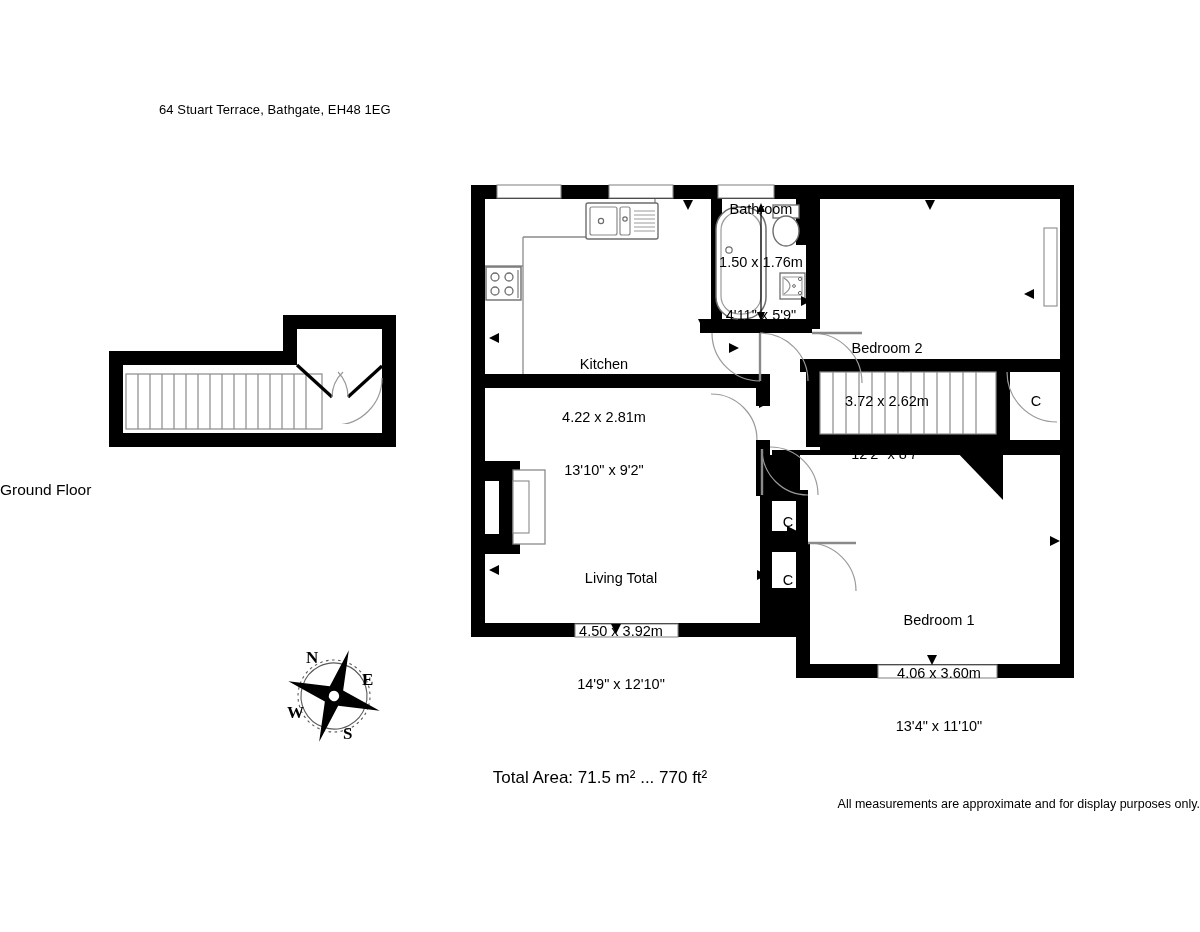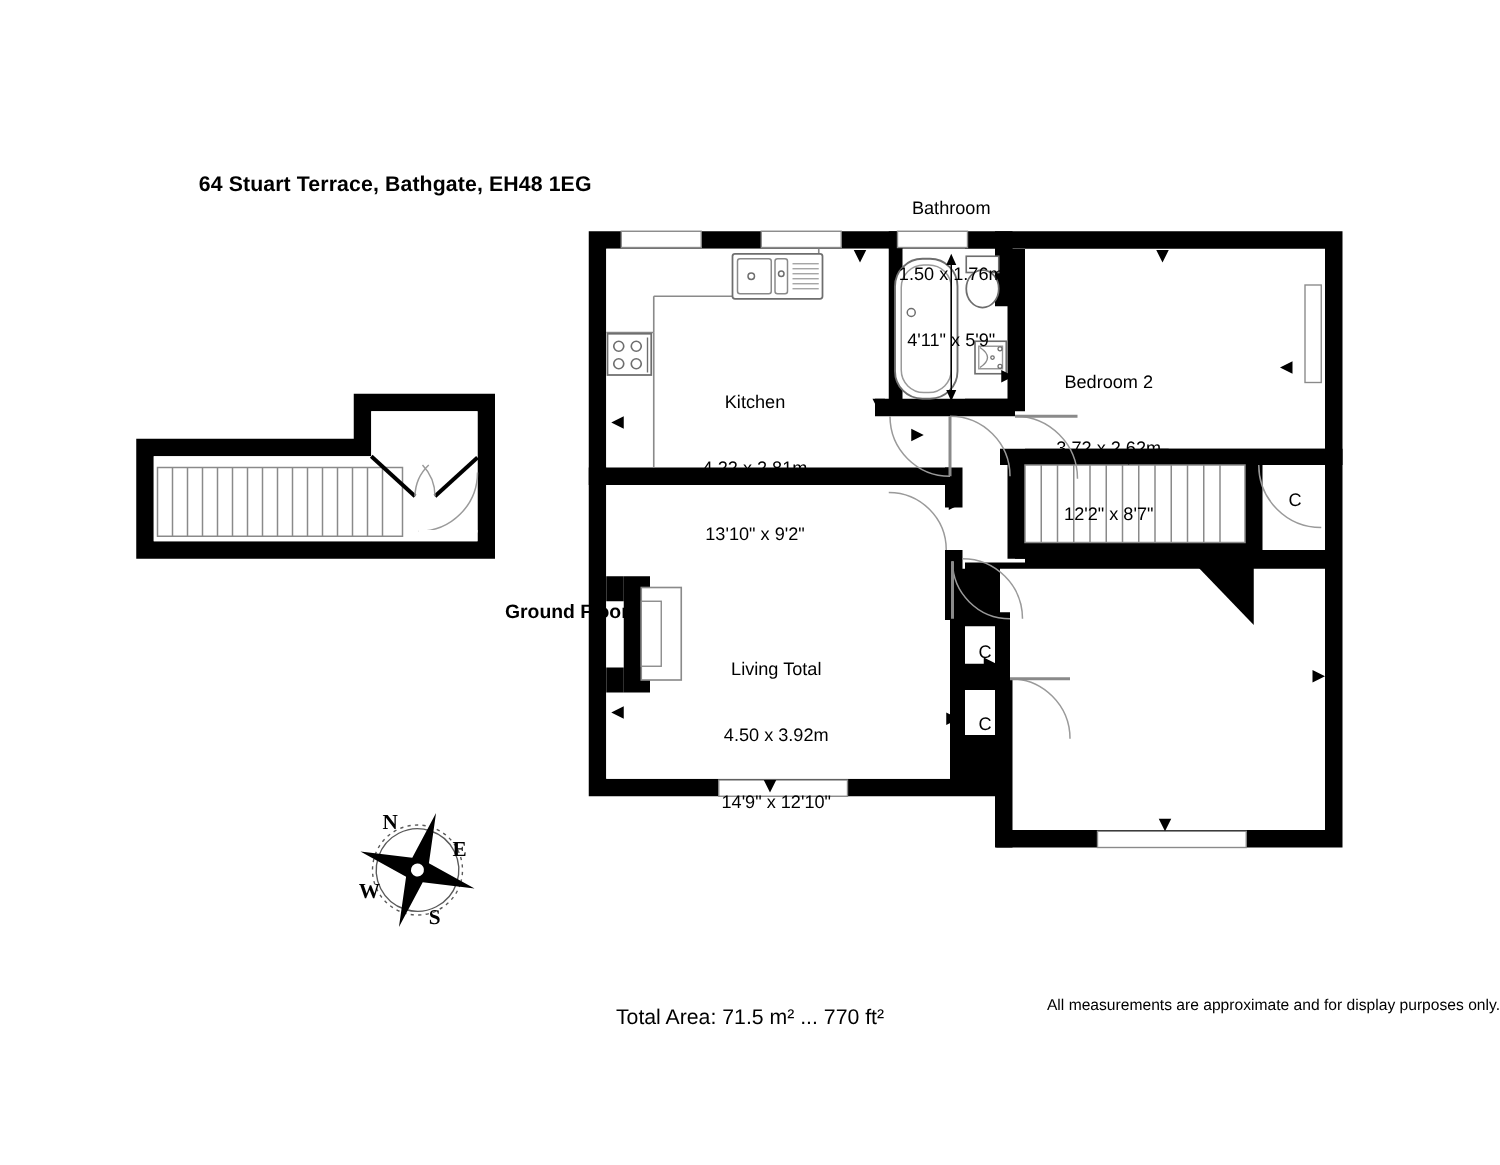--- a/index.html
+++ b/index.html
@@ -8,48 +8,48 @@
     width:1200px;height:932px;position:relative;overflow:hidden;
     font-family:"Liberation Sans","DejaVu Sans",sans-serif;
     color:#000;
   }
   #plan-root{position:absolute;inset:0;}
   .svg-layer{position:absolute;left:0;top:0;width:1200px;height:932px;}
 
   
   .txt{position:absolute;white-space:pre;}
   #page-title{
-    left:159px;top:102px;font-size:17px;font-weight:bold;letter-spacing:.1px;margin-top:36px;
-  }
-  .floor-label{font-size:15.5px;font-weight:bold;text-align:right;}
+    left:159px;top:102px;font-size:13px;font-weight:normal;letter-spacing:.1px;
+  }
+  .floor-label{font-size:15.5px;font-weight:normal;text-align:left;}
   #ground-floor-label{left:0;top:481px;width:503px;}
   #first-floor-label{left:636px;top:708px;width:290px;}
 
   .room-label{
     text-align:center;font-size:14.5px;line-height:17.6px;
   }
-  .room-label .r-name{display:block;}
+  .room-label .r-name{display:block;margin-top:42px;}
   .room-label .r-m{display:block;}
   .room-label .r-ft{display:block;}
 
   #label-bathroom{left:642px;top:124px;width:238px;}
   #label-kitchen{left:485px;top:279px;width:238px;}
   #label-bedroom2{left:768px;top:263px;width:238px;}
   #label-livingroom{left:502px;top:493px;width:238px;}
   #label-bedroom1{left:820px;top:535px;width:238px;}
 
   .cupboard-letter{
     position:absolute;font-size:14.5px;text-align:center;width:30px;
   }
   #cupboard-c1{left:1021px;top:393px;}
   #cupboard-c2{left:773px;top:514px;}
   #cupboard-c3{left:773px;top:572px;}
 
   #total-area{
-    left:0;top:768px;width:1200px;text-align:center;font-size:17px;margin-top:36px;
+    left:0;top:768px;width:1200px;text-align:center;font-size:17px;
   }
   #disclaimer{
     left:0;top:797px;width:1200px;text-align:right;font-size:12.5px;
   }
 
   
   .compass-letter{
     position:absolute;font-size:17px;font-weight:bold;
     font-family:"Liberation Serif","DejaVu Serif",serif;
   }
@@ -337,20 +337,25 @@
     <span class="r-m">3.72 x 2.62m</span>
     <span class="r-ft">12'2" x 8'7"</span>
   </div>
 
   <div class="txt room-label" id="label-livingroom">
     <span class="r-name">Living Total</span>
     <span class="r-m">4.50 x 3.92m</span>
     <span class="r-ft">14'9" x 12'10"</span>
   </div>
 
+  <div class="txt room-label" id="label-bedroom1">
+    <span class="r-name">Bedroom 1</span>
+    <span class="r-m">4.06 x 3.60m</span>
+    <span class="r-ft">13'4" x 11'10"</span>
+  </div>
 
   <div class="cupboard-letter" id="cupboard-c1">C</div>
   <div class="cupboard-letter" id="cupboard-c2">C</div>
   <div class="cupboard-letter" id="cupboard-c3">C</div>
 
   <div class="compass-letter" id="compass-n">N</div>
   <div class="compass-letter" id="compass-e">E</div>
   <div class="compass-letter" id="compass-w">W</div>
   <div class="compass-letter" id="compass-s">S</div>
 

